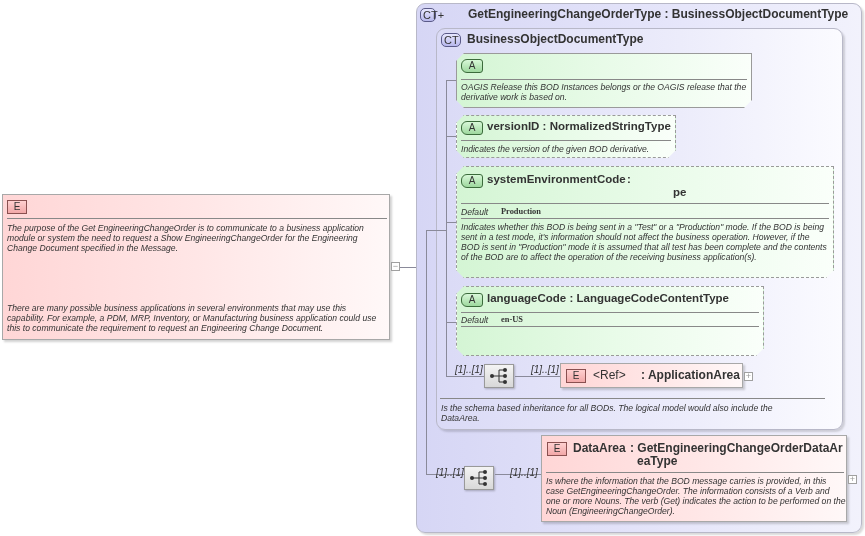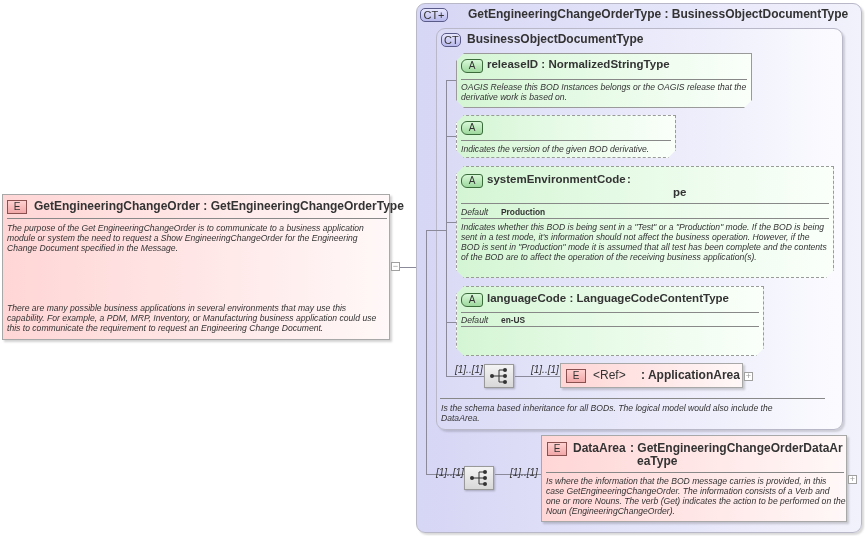--- a/index.html
+++ b/index.html
@@ -56,21 +56,21 @@
     }
     .attr-border-solid { border: 1px solid #9a9a9a; }
     .attr-border-dash { border: 1px dashed #9a9a9a; }
     .a-badge {
       position: absolute; width: 22px; height: 14px; border: 1px solid #3b6b3b; border-radius: 6px 3px 3px 6px;
       background: linear-gradient(#d8f8d8, #9ed89e);
       font-size: 10px; line-height: 12px; text-align: center; color: #333;
     }
     .attr-title { position: absolute; font-size: 11.5px; font-weight: bold; color: #333; white-space: nowrap; }
     .default-label { position: absolute; font-size: 8.6px; font-style: italic; color: #333; }
-    .default-val { position: absolute; font-size: 8.4px; font-weight: bold; color: #333; }
+    .default-val { position: absolute; font-size: 8.4px; font-weight: bold; color: #333; font-family: Liberation Serif, serif; }
 
     .mult { position: absolute; font-size: 10px; font-style: italic; color: #333; }
 
     
     .seq {
       position: absolute; width: 30px; height: 24px; border: 1px solid #999;
       background: linear-gradient(#f4f4f4, #d8d8d8);
       box-shadow: 1px 1px 2px rgba(0,0,0,0.25);
     }
 
@@ -78,57 +78,56 @@
     .toggle {
       position: absolute; width: 9px; height: 9px; border: 1px solid #a0a0a0; background: #fff;
       font-size: 9px; line-height: 7px; text-align: center; color: #999;
     }
   </style>
 </head>
 <body>
 
 <div class="el-box" style="left:2px; top:194px; width:388px; height:146px;">
   <div class="e-badge" style="left:4px; top:5px;">E</div>
-  <div class="el-title" style="left:31px; top:4px;">GetEngineeringChangeOrder : GetEngineeringChangeOrderType</div>
   <div class="divider" style="left:4px; top:23px; width:380px;"></div>
   <div class="doc" style="left:4px; top:28px; width:378px;">The purpose of the Get EngineeringChangeOrder is to communicate to a business application module or system the need to request a Show EngineeringChangeOrder  for the Engineering Change Document specified in the Message.</div>
   <div class="doc" style="left:4px; top:108px; width:378px;">There are many possible business applications in several environments that may use this capability. For example, a PDM, MRP, Inventory, or Manufacturing business application could use this to communicate the requirement to request an Engineering Change Document.</div>
 </div>
 <div class="toggle" style="left:391px; top:262px;">−</div>
 
 <div class="hline" style="left:400px; top:267px; width:26px;"></div>
 
 <div class="ct-outer"></div>
-<div class="ct-badge" style="left:420px; top:8px; width:28px;">CT+</div>
+<div class="ct-badge" style="left:420px; top:8px; width:16px;">CT+</div>
 <div class="ct-title" style="left:468px; top:7px;">GetEngineeringChangeOrderType : BusinessObjectDocumentType</div>
 
 <div class="ct-inner"></div>
 <div class="ct-badge" style="left:441px; top:33px; width:20px;">CT</div>
 <div class="ct-title" style="left:467px; top:32px;">BusinessObjectDocumentType</div>
 
 <div class="vline" style="left:426px; top:230px; height:244px;"></div>
 <div class="hline" style="left:426px; top:230px; width:20px;"></div>
 <div class="vline" style="left:446px; top:80px; height:296px;"></div>
 <div class="hline" style="left:446px; top:80px; width:10px;"></div>
 <div class="hline" style="left:446px; top:136px; width:10px;"></div>
 <div class="hline" style="left:446px; top:222px; width:10px;"></div>
 <div class="hline" style="left:446px; top:322px; width:10px;"></div>
 <div class="hline" style="left:446px; top:376px; width:38px;"></div>
 
 <div class="attr-box attr-border-solid" style="left:456px; top:53px; width:296px; height:55px;">
   <div class="a-badge" style="left:4px; top:5px;">A</div>
-  <div class="attr-title" style="left:30px; top:4px;">
-    <span>releaseID</span> : <span>NormalizedStringType</span>
-  </div>
   <div class="divider" style="left:4px; top:25px; width:286px;"></div>
   <div class="doc" style="left:4px; top:28px; width:288px;">OAGIS Release this BOD Instances belongs or the OAGIS release that the derivative work is based on.</div>
 </div>
 
 <div class="attr-box attr-border-dash" style="left:456px; top:115px; width:220px; height:43px;">
   <div class="a-badge" style="left:4px; top:5px;">A</div>
+  <div class="attr-title" style="left:30px; top:4px;">
+    <span>versionID</span> : <span>NormalizedStringType</span>
+  </div>
   <div class="divider" style="left:4px; top:24px; width:210px;"></div>
   <div class="doc" style="left:4px; top:28px; width:212px;">Indicates the version of the given BOD derivative.</div>
 </div>
 
 <div class="attr-box attr-border-dash" style="left:456px; top:166px; width:378px; height:112px;">
   <div class="a-badge" style="left:4px; top:7px;">A</div>
   <div class="attr-title" style="left:30px; top:6px;">systemEnvironmentCode</div>
   <div class="attr-title" style="left:170px; top:6px;">:</div>
   <div class="attr-title" style="left:216px; top:19px;text-align:right;">pe</div>
   <div class="divider" style="left:4px; top:36px; width:368px;"></div>

